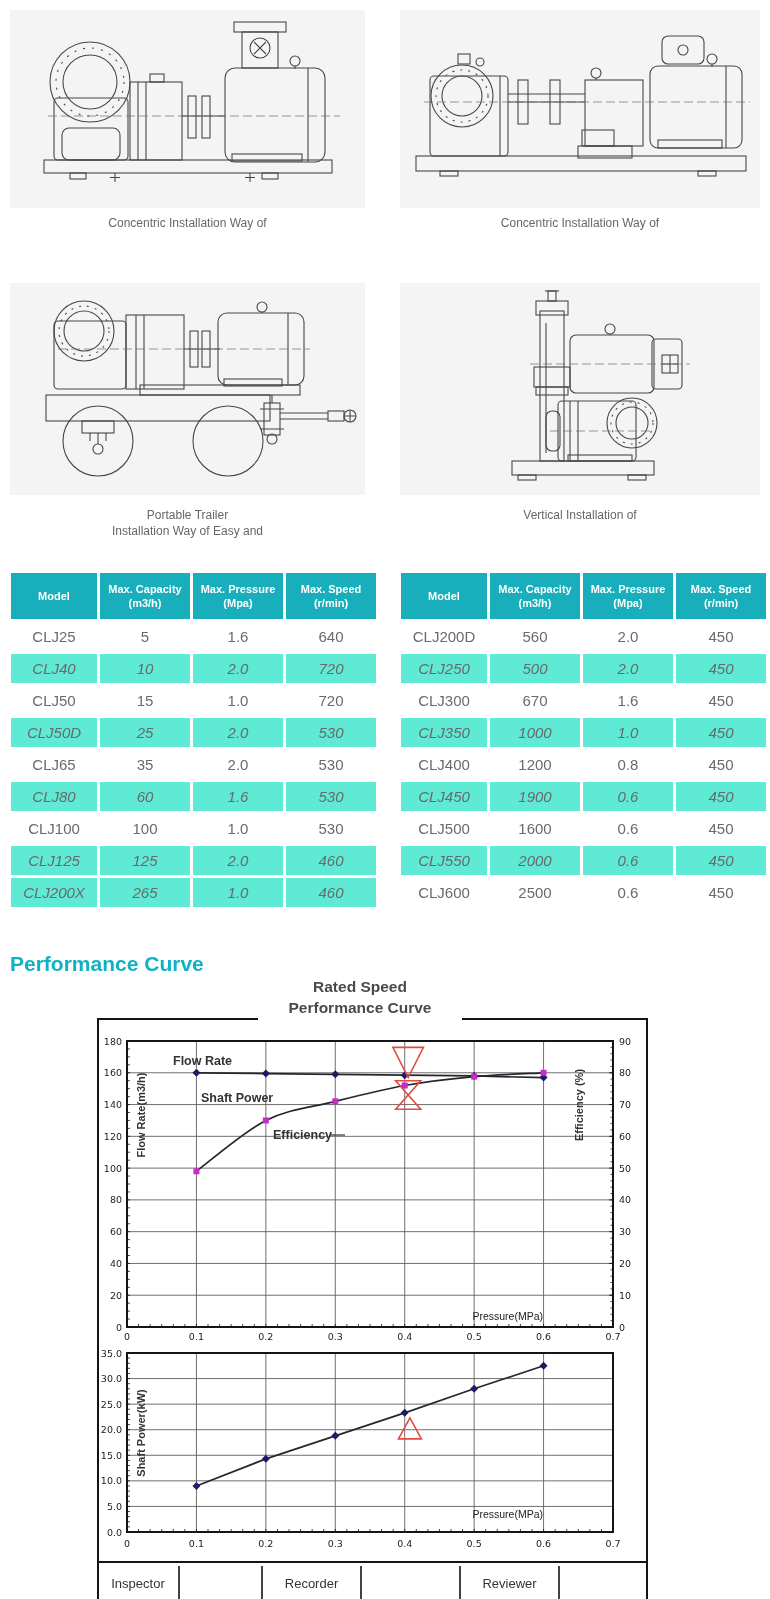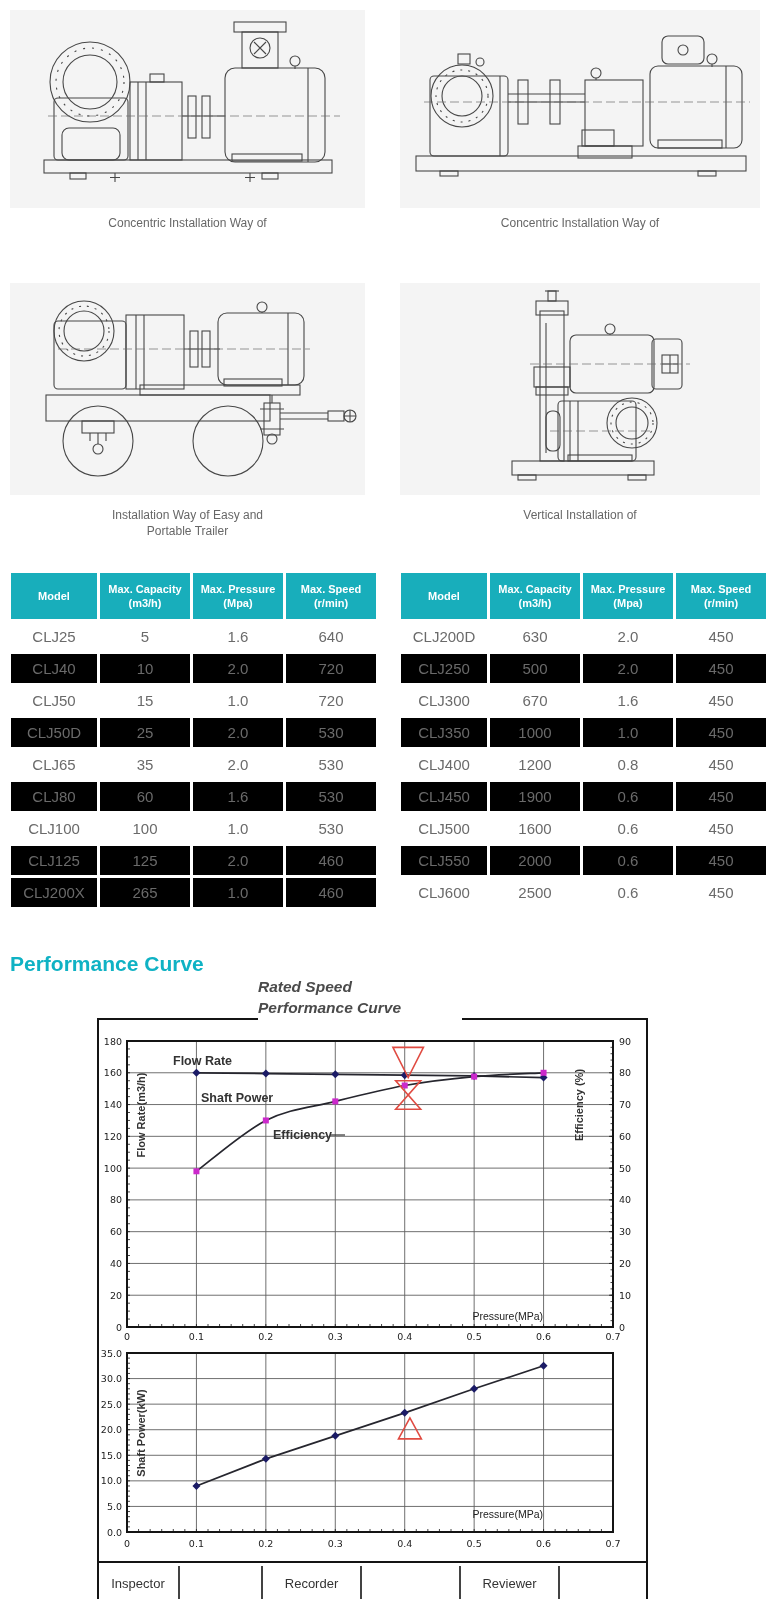--- a/index.html
+++ b/index.html
@@ -7,24 +7,24 @@
         font-family:"Liberation Sans",sans-serif;overflow:hidden;}
   .panel{position:absolute;background:#f4f4f4;}
   .panel svg{display:block;}
   .draw{stroke:#474747;fill:none;stroke-width:1.1;}
   .cl{stroke:#6a6a6a;stroke-width:0.7;stroke-dasharray:9 4;}
   .caption{position:absolute;text-align:center;color:#676767;font-size:12px;line-height:1.32;}
   .spec-table{position:absolute;border-collapse:separate;border-spacing:3px;table-layout:fixed;}
   .spec-table th{background:#18aebb;color:#ffffff;font-size:11px;font-weight:bold;
                  height:46px;vertical-align:middle;text-align:center;line-height:1.3;padding:0;}
   .spec-table td{height:29px;text-align:center;vertical-align:middle;font-size:15px;color:#6a6a6a;padding:0;}
-  .spec-table tr.alt td{background:#000000;}
+  .spec-table tr.alt td{background:#5eead4;font-style:italic;}
   .section-title{position:absolute;left:10px;top:952px;font-size:21px;font-weight:bold;color:#0fb2c4;}
-  .fig-title{position:absolute;left:258px;top:977px;width:204px;text-align:left;background:#ffffff;
-             font-weight:bold;font-size:15.5px;color:#4a4a4a;line-height:1.35;z-index:2;padding-bottom:4px;font-style:italic;}
+  .fig-title{position:absolute;left:258px;top:977px;width:204px;text-align:center;background:#ffffff;
+             font-weight:bold;font-size:15.5px;color:#4a4a4a;line-height:1.35;z-index:2;padding-bottom:4px;}
   #perf-svg{position:absolute;left:97px;top:1018px;z-index:1;}
   .grid{stroke:#606060;stroke-width:0.9;}
   .plotbox{fill:none;stroke:#141414;stroke-width:2;}
   .outer{fill:none;stroke:#141414;stroke-width:2;}
   .tick{stroke:#141414;stroke-width:0.8;}
   .tl{font:9.5px "DejaVu Sans",sans-serif;fill:#222;}
   .axt{font:bold 11px "Liberation Sans",sans-serif;fill:#333;}
   .pl{font:10.5px "Liberation Sans",sans-serif;fill:#222;}
   .slab{font:bold 12.5px "Liberation Sans",sans-serif;fill:#333;}
   .series{fill:none;stroke:#26262e;stroke-width:1.7;}
@@ -176,22 +176,22 @@
         <circle cx="232" cy="140" r="21" stroke-dasharray="2 6"></circle>
         <rect x="146" y="128" width="14" height="40" rx="6"></rect>
         <rect x="168" y="172" width="64" height="6"></rect>
       </g>
       <line class="cl" x1="130" y1="81" x2="290" y2="81"></line>
       <line class="cl" x1="150" y1="148" x2="250" y2="148"></line>
     </svg>
   </div>
 
   <div class="caption" style="left:10px;top:508px;width:355px;">
+    <div>Portable Trailer</div>
     <div>Installation Way of Easy and</div>
-    <div>Portable Trailer</div>
   </div>
   <div class="caption" style="left:400px;top:508px;width:360px;">
     <div>Vertical Installation of</div>
   </div>
 
   <table class="spec-table" id="table-left" style="left:8px;top:570px;">
     <colgroup>
         <col style="width:86px">
         <col style="width:90px">
         <col style="width:90px">
@@ -296,21 +296,21 @@
           </th>
           <th>
             <div>Max. Speed</div>
             <div>(r/min)</div>
           </th>
         </tr>
       </thead>
     <tbody>
         <tr>
           <td>CLJ200D</td>
-          <td>630</td>
+          <td>560</td>
           <td>2.0</td>
           <td>450</td>
         </tr>
         <tr class="alt">
           <td>CLJ250</td>
           <td>500</td>
           <td>2.0</td>
           <td>450</td>
         </tr>
         <tr>

